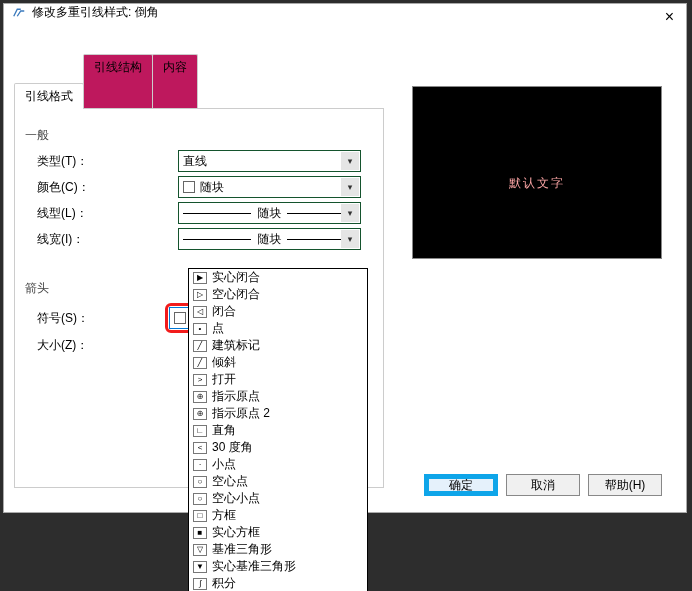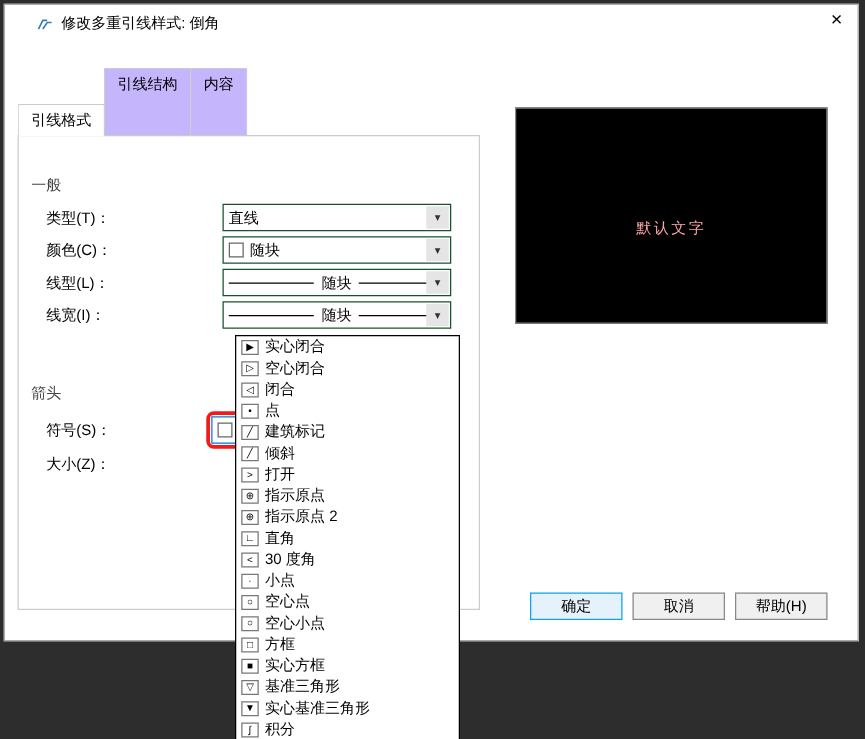--- a/index.html
+++ b/index.html
@@ -1,42 +1,42 @@
 <!DOCTYPE html>
 <html><head>
 <meta charset="utf-8">
 <style>
   * { box-sizing: border-box; font-family: "Microsoft YaHei", "SimSun", sans-serif; font-size: 12px; }
   body { margin: 0; background: #2d2d2d; width: 692px; height: 591px; overflow: hidden; }
   .window { position: absolute; left: 3px; top: 3px; width: 684px; height: 510px; background: #fff; border: 1px solid #aaa; }
-  .titlebar { height: 28px; display: flex; align-items: center; padding: 0 25px; position: relative; }
+  .titlebar { height: 28px; display: flex; align-items: flex-start; padding: 0 8px; position: relative; }
   .titlebar .icon { width: 14px; height: 14px; margin-right: 6px; }
   .titlebar .title { flex: 1; }
   .titlebar .close { font-size: 16px; position: absolute; right: 12px; top: 4px; cursor: pointer; }
   .content { position: absolute; left: 10px; top: 50px; right: 10px; bottom: 10px; }
   .tabs { display: flex; gap: 0; }
-  .tab { padding: 4px 10px; border: 1px solid #ccc; border-bottom: none; background: #c4b5fd; cursor: pointer; border-radius: 2px 2px 0 0; margin-right: -1px; }
+  .tab { padding: 4px 10px; border: 1px solid #ccc; border-bottom: none; background: #be185d; cursor: pointer; border-radius: 2px 2px 0 0; margin-right: -1px; }
   .tab.active { background: #fff; position: relative; z-index: 2; margin-top: 29px; }
   .panel { border: 1px solid #ccc; padding: 10px; margin-top: -1px; background: #fff; width: 370px; height: 380px; position: relative; }
-  .group-label { color: #444; margin: 21px 0 6px 0; }
+  .group-label { color: #444; margin: 8px 0 6px 0; }
   .row { display: flex; align-items: center; margin: 4px 12px; }
   .row .lbl { width: 145px; }
   .row .ctrl { width: 188px; height: 22px; border: 1px solid #14532d; background: #fff; display: flex; align-items: center; padding: 0 4px; position: relative; }
   .ctrl .chev { position: absolute; right: 1px; top: 1px; width: 18px; height: 18px; background: #e5e5e5; display: flex; align-items: center; justify-content: center; font-size: 9px; color: #333; }
   .swatch { width: 12px; height: 12px; border: 1px solid #666; margin-right: 5px; background: #fff; }
   .line-sample { flex: 1; display: flex; align-items: center; gap: 6px; justify-content: center; }
   .line-seg { height: 1px; background: #000; flex: 1; }
   .arrow-ctrl { border: 3.5px solid #f21b1b; border-radius: 6px; padding: 1px; }
   .arrow-ctrl .ctrl { border: 1px solid #0078d7; }
   .arrow-ctrl .chev { background: #cde6f7; border-left: 1px solid #0078d7; }
   .preview { position: absolute; right: 24px; top: 82px; width: 250px; height: 173px; background: #000; border: 1px solid #888; display: flex; align-items: center; justify-content: center; }
   .preview-text { color: #fca5a5; font-family: "SimSun", serif; font-size: 42px; letter-spacing: 2px; position: relative; }
   .buttons { position: absolute; right: 24px; bottom: 16px; display: flex; gap: 8px; }
   .btn { width: 74px; height: 22px; border: 1px solid #888; background: #f0f0f0; display: flex; align-items: center; justify-content: center; cursor: pointer; }
-  .btn.primary { border: 1px solid #0ea5e9; background: #e5f1fb; text-align: center; }
+  .btn.primary { border: 5px solid #0ea5e9; background: #e5f1fb; text-align: center; }
   
   .dropdown { position: absolute; left: 188px; top: 268px; width: 180px; background: #fff; border: 1px solid #000; z-index: 100; max-height: 325px; overflow: visible; }
   .dd-item { display: flex; align-items: center; height: 17px; padding: 0 4px; cursor: pointer; white-space: nowrap; }
   .dd-item .ico { width: 14px; height: 12px; border: 1px solid #777; margin-right: 5px; background: #fff; display: flex; align-items: center; justify-content: center; font-size: 8px; overflow: hidden; }
 </style>
 </head>
 <body>
 
 <div class="window">
   <div class="titlebar">

